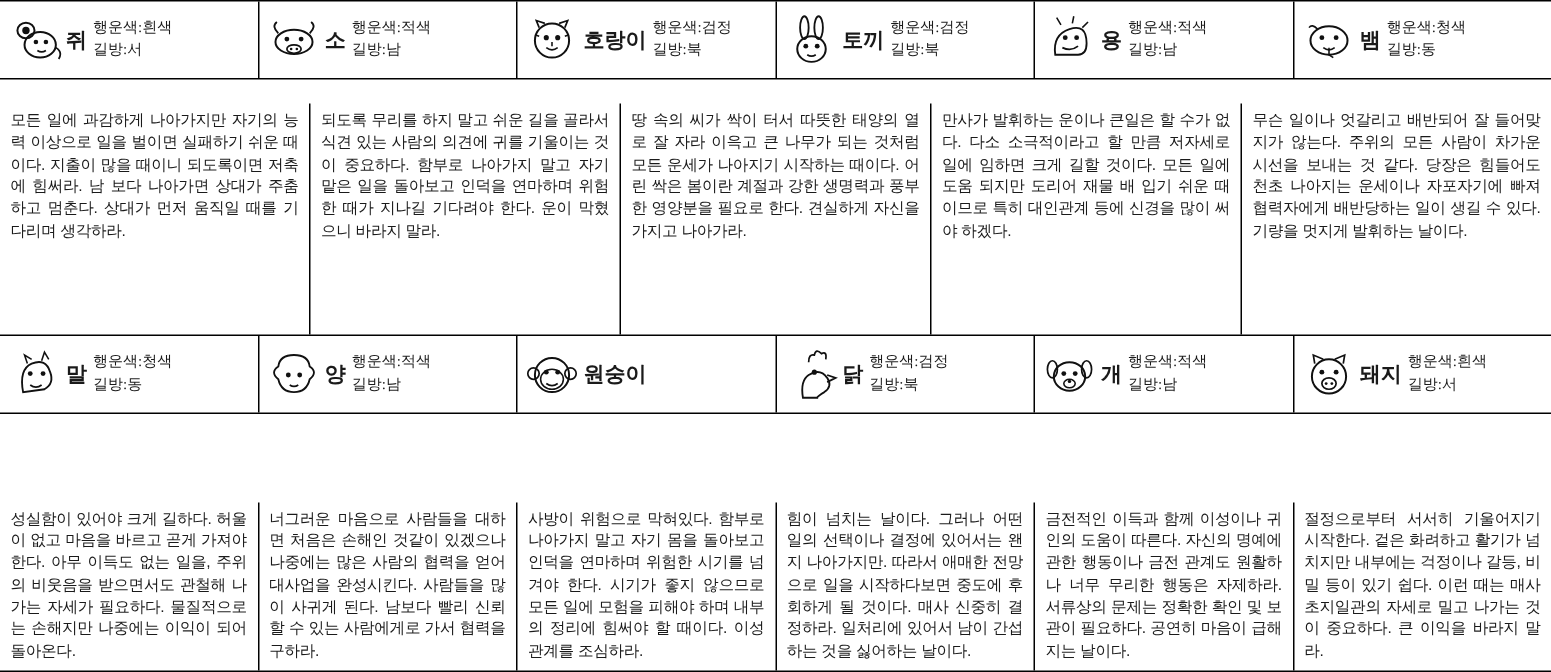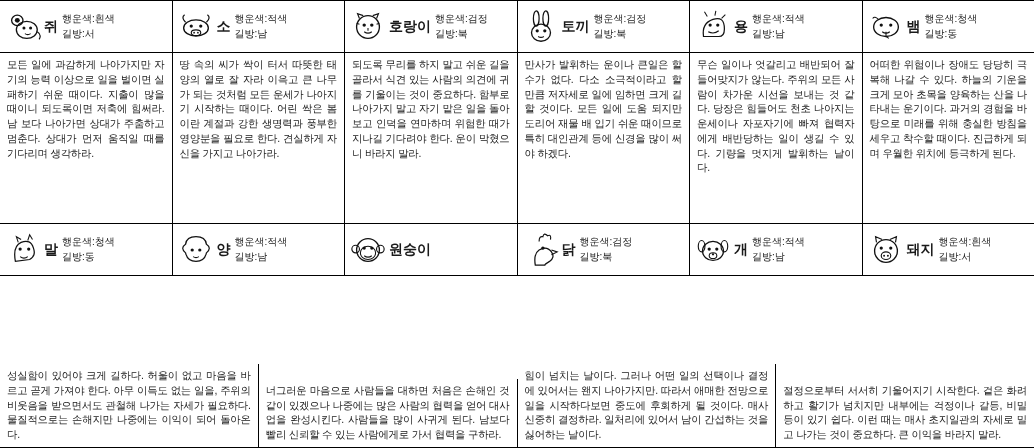--- a/index.html
+++ b/index.html
@@ -33,20 +33,21 @@
     display: flex;
     border-bottom: 1px solid #000;
     height: 52px;
     box-sizing: border-box;
   }
   .body-strip {
     display: flex;
     flex: 1 1 auto;
     min-height: 0;
     border-bottom: 1px solid #000;
+    margin-top: 16px;
   }
   .zodiac-row:last-child .body-strip {
     border-bottom: none;
     align-items: flex-end;
   }
   .head-cell {
     flex: 1 1 0;
     display: flex;
     align-items: center;
     box-sizing: border-box;
@@ -85,20 +86,21 @@
   }
   .attrs {
     flex: 1 1 auto;
     font-size: 10px;
     line-height: 1.45;
     white-space: nowrap;
     min-width: 0;
   }
   .attr-line {
     display: block;
+    font-family: Liberation Serif, serif;
   }
   .attr-label { }
   .attr-val { }
 </style>
 </head>
 <body>
 
 <div class="zodiac-table">
 
   <div class="zodiac-row">
@@ -225,25 +227,24 @@
           <span class="attr-line">
             <span class="attr-label">길방</span><span>:</span><span class="attr-val">동</span>
           </span>
         </span>
       </div>
 
     </div>
 
     <div class="body-strip">
       <div class="body-cell">모든 일에 과감하게 나아가지만 자기의 능력 이상으로 일을 벌이면 실패하기 쉬운 때이다. 지출이 많을 때이니 되도록이면 저축에 힘써라. 남 보다 나아가면 상대가 주춤하고 멈춘다. 상대가 먼저 움직일 때를 기다리며 생각하라.</div>
+      <div class="body-cell">되도록 무리를 하지 말고 쉬운 길을 골라서 식견 있는 사람의 의견에 귀를 기울이는 것이 중요하다. 함부로 나아가지 말고 자기 맡은 일을 돌아보고 인덕을 연마하며 위험한 때가 지나길 기다려야 한다. 운이 막혔으니 바라지 말라.</div>
       <div class="body-cell">땅 속의 씨가 싹이 터서 따뜻한 태양의 열로 잘 자라 이윽고 큰 나무가 되는 것처럼 모든 운세가 나아지기 시작하는 때이다. 어린 싹은 봄이란 계절과 강한 생명력과 풍부한 영양분을 필요로 한다. 견실하게 자신을 가지고 나아가라.</div>
-      <div class="body-cell">되도록 무리를 하지 말고 쉬운 길을 골라서 식견 있는 사람의 의견에 귀를 기울이는 것이 중요하다. 함부로 나아가지 말고 자기 맡은 일을 돌아보고 인덕을 연마하며 위험한 때가 지나길 기다려야 한다. 운이 막혔으니 바라지 말라.</div>
       <div class="body-cell">만사가 발휘하는 운이나 큰일은 할 수가 없다. 다소 소극적이라고 할 만큼 저자세로 일에 임하면 크게 길할 것이다. 모든 일에 도움 되지만 도리어 재물 배 입기 쉬운 때이므로 특히 대인관계 등에 신경을 많이 써야 하겠다.</div>
       <div class="body-cell">무슨 일이나 엇갈리고 배반되어 잘 들어맞지가 않는다. 주위의 모든 사람이 차가운 시선을 보내는 것 같다. 당장은 힘들어도 천초 나아지는 운세이나 자포자기에 빠져 협력자에게 배반당하는 일이 생길 수 있다. 기량을 멋지게 발휘하는 날이다.</div>
-      <div class="body-cell">어떠한 위험이나 장애도 당당히 극복해 나갈 수 있다. 하늘의 기운을 크게 모아 초목을 양육하는 산을 나타내는 운기이다. 과거의 경험을 바탕으로 미래를 위해 충실한 방침을 세우고 착수할 때이다. 진급하게 되며 우월한 위치에 등극하게 된다.</div>
     </div>
   </div>
 
   <div class="zodiac-row">
     <div class="header-strip">
 
       <div class="head-cell">
         <svg class="animal-art" viewBox="0 0 40 40">
           <path d="M12 32 q-3 -16 6 -20 q10 -4 13 6 q3 8 -4 12 z" fill="none" stroke="#111" stroke-width="1.3"></path>
           <path d="M15 12 l-2 -6 l5 3 M25 10 l2 -6 l3 5" fill="none" stroke="#111" stroke-width="1.1"></path>
@@ -351,18 +352,20 @@
             <span class="attr-label">길방</span><span>:</span><span class="attr-val">서</span>
           </span>
         </span>
       </div>
 
     </div>
 
     <div class="body-strip">
       <div class="body-cell">성실함이 있어야 크게 길하다. 허울이 없고 마음을 바르고 곧게 가져야 한다. 아무 이득도 없는 일을, 주위의 비웃음을 받으면서도 관철해 나가는 자세가 필요하다. 물질적으로는 손해지만 나중에는 이익이 되어 돌아온다.</div>
       <div class="body-cell">너그러운 마음으로 사람들을 대하면 처음은 손해인 것같이 있겠으나 나중에는 많은 사람의 협력을 얻어 대사업을 완성시킨다. 사람들을 많이 사귀게 된다. 남보다 빨리 신뢰할 수 있는 사람에게로 가서 협력을 구하라.</div>
+      <div class="body-cell">사방이 위험으로 막혀있다. 함부로 나아가지 말고 자기 몸을 돌아보고 인덕을 연마하며 위험한 시기를 넘겨야 한다. 시기가 좋지 않으므로 모든 일에 모험을 피해야 하며 내부의 정리에 힘써야 할 때이다. 이성 관계를 조심하라.</div>
       <div class="body-cell">힘이 넘치는 날이다. 그러나 어떤 일의 선택이나 결정에 있어서는 왠지 나아가지만. 따라서 애매한 전망으로 일을 시작하다보면 중도에 후회하게 될 것이다. 매사 신중히 결정하라. 일처리에 있어서 남이 간섭하는 것을 싫어하는 날이다.</div>
+      <div class="body-cell">금전적인 이득과 함께 이성이나 귀인의 도움이 따른다. 자신의 명예에 관한 행동이나 금전 관계도 원활하나 너무 무리한 행동은 자제하라. 서류상의 문제는 정확한 확인 및 보관이 필요하다. 공연히 마음이 급해지는 날이다.</div>
       <div class="body-cell">절정으로부터 서서히 기울어지기 시작한다. 겉은 화려하고 활기가 넘치지만 내부에는 걱정이나 갈등, 비밀 등이 있기 쉽다. 이런 때는 매사 초지일관의 자세로 밀고 나가는 것이 중요하다. 큰 이익을 바라지 말라.</div>
     </div>
   </div>
 
 </div>
 
 </body></html>

